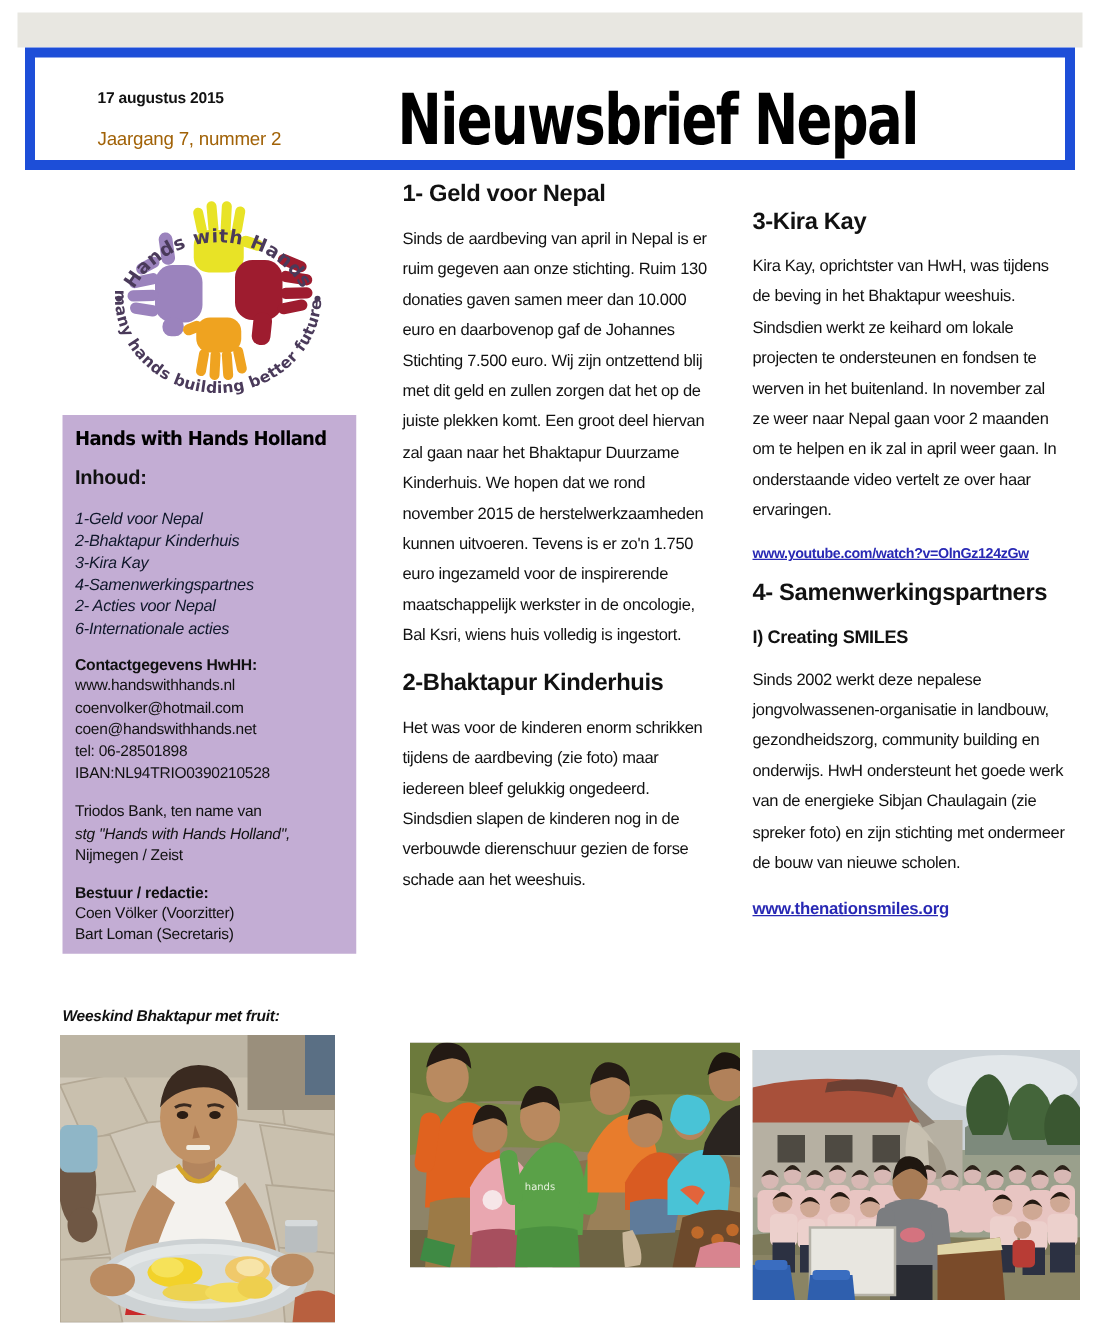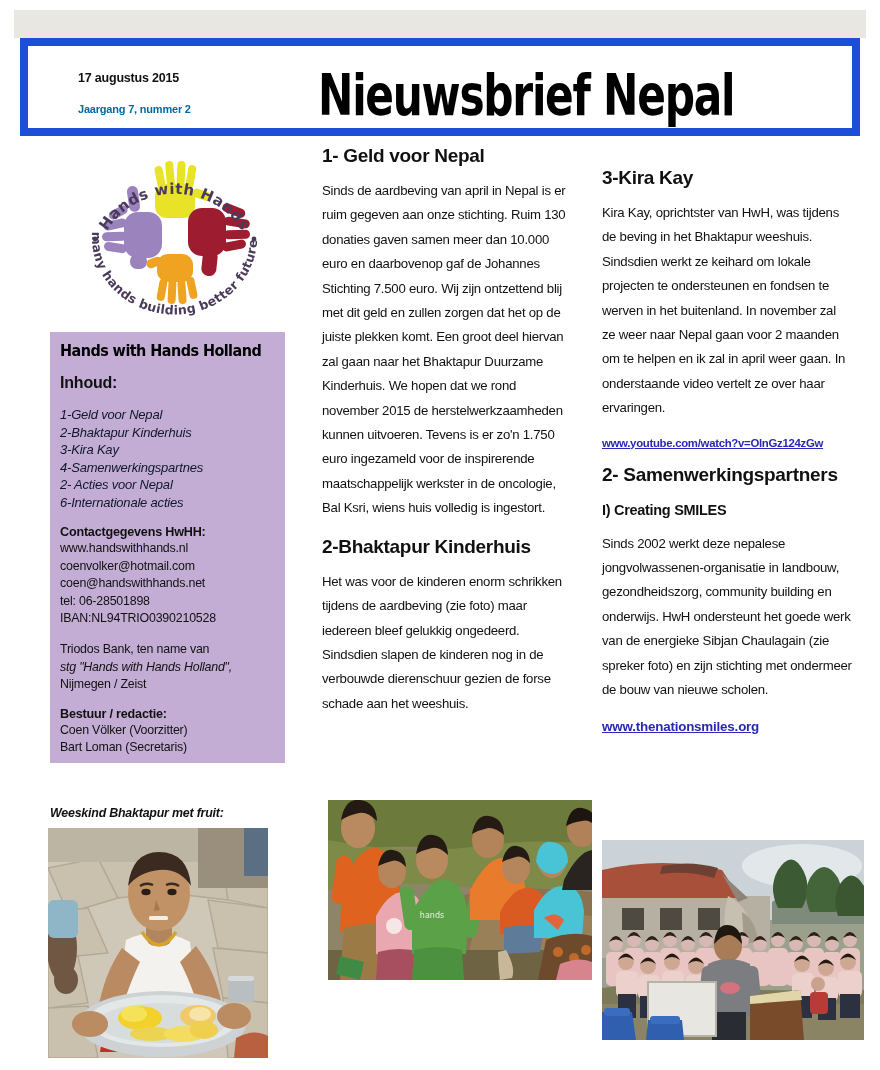--- a/index.html
+++ b/index.html
@@ -40,23 +40,23 @@
     position: absolute;
     left: 50px; top: 25px;
     font-size: 12.5px;
     font-weight: bold;
     color: #111;
     letter-spacing: -0.2px;
   }
   .issue-volume {
     position: absolute;
     left: 50px; top: 57px;
-    font-size: 11px;
-    font-weight: bold;
-    color: #0369a1;
+    font-size: 15px;
+    font-weight: normal;
+    color: #a16207;
     letter-spacing: -0.2px;
   }
   .masthead-title {
     position: absolute;
     left: 290px; top: 12px;
     width: 530px;
     font-family: "DejaVu Sans", sans-serif;
     font-weight: bold;
     font-size: 46px;
     line-height: 62px;
@@ -150,21 +150,21 @@
 
   
   .photo {
     position: absolute;
     overflow: hidden;
     background: #ddd;
   }
   .photo svg { display: block; width: 100%; height: 100%; }
 
   #photo-boy   { left: 48px;  top: 828px; width: 220px; height: 230px; }
-  #photo-group { left: 328px; top: 800px; width: 264px; height: 180px; }
+  #photo-group { left: 328px; top: 834px; width: 264px; height: 180px; }
   #photo-school{ left: 602px; top: 840px; width: 262px; height: 200px; }
 
   
   .col-mid   { position: absolute; left: 322px; top: 146px; width: 250px; }
   .col-right { position: absolute; left: 602px; top: 168px; width: 250px; }
 
   h2.art-head {
     font-size: 19px;
     font-weight: bold;
     color: #111;
@@ -462,21 +462,21 @@
 
       <path d="M12 156 l24 6 l-4 18 l-24 -6 z" fill="#3f8a44"></path>
     </svg>
   </div>
 
   <div class="col-right">
     <h2 class="art-head">3-Kira Kay</h2>
     <p class="art-body">Kira Kay, oprichtster van HwH, was tijdens de beving in het Bhaktapur weeshuis. Sindsdien werkt ze keihard om lokale projecten te ondersteunen en fondsen te werven in het buitenland. In november zal ze weer naar Nepal gaan voor 2 maanden om te helpen en ik zal in april weer gaan. In onderstaande video vertelt ze over haar ervaringen.</p>
     <a class="art-link" href="#">www.youtube.com/watch?v=OlnGz124zGw</a>
 
-    <h2 class="art-head">2- Samenwerkingspartners</h2>
+    <h2 class="art-head">4- Samenwerkingspartners</h2>
     <h3 class="sub-head">I) Creating SMILES</h3>
     <p class="art-body">Sinds 2002 werkt deze nepalese jongvolwassenen-organisatie in landbouw, gezondheidszorg, community building en onderwijs. HwH ondersteunt het goede werk van de energieke Sibjan Chaulagain (zie spreker foto) en zijn stichting met ondermeer de bouw van nieuwe scholen.</p>
     <a class="art-link big" href="#">www.thenationsmiles.org</a>
   </div>
 
   <div class="photo" id="photo-school">
     <svg viewBox="0 0 262 200" preserveAspectRatio="xMidYMid slice" xmlns="http://www.w3.org/2000/svg">
       <rect width="262" height="200" fill="#9aa08c"></rect>
 
       <rect width="262" height="80" fill="#ccd3d8"></rect>

